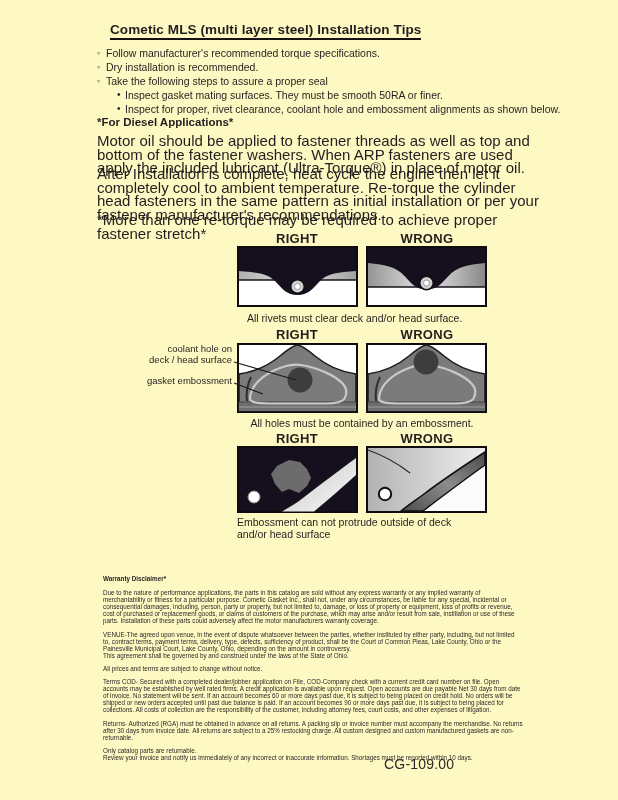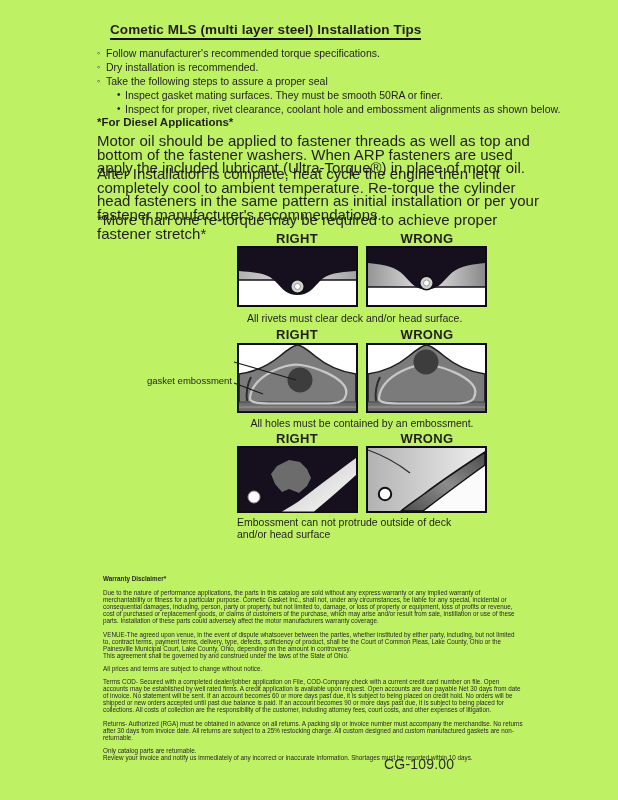--- a/index.html
+++ b/index.html
@@ -1,17 +1,17 @@
 <!DOCTYPE html>
 <html><head>
 <meta charset="utf-8">
 <style>
   html,body{margin:0;padding:0;background:#ffffff;}
   .page{
-    position:relative;width:618px;height:800px;background:#bef264;overflow:hidden;
+    position:relative;width:618px;height:800px;background:#fef9c3;overflow:hidden;
     font-family:"Liberation Sans",sans-serif;color:#221e1f;
   }
   .abs{position:absolute;}
   .title{
     left:110px;top:22px;font-size:13.5px;font-weight:bold;
     border-bottom:2px solid #161214;padding-bottom:1px;letter-spacing:.1px;
   }
   .tips{left:97px;top:46px;font-size:10.5px;line-height:14px;width:500px;}
   .tip-row{display:flex;}
   .tip-row .m{width:9px;flex:0 0 9px;text-align:left;}
@@ -108,20 +108,22 @@
       <circle cx="60.5" cy="37" r="6.8" fill="#d2d2d2" stroke="#0f0f0f" stroke-width="1.6"></circle>
       <circle cx="60.5" cy="37" r="3" fill="#ffffff" stroke="#8a8a8a" stroke-width="0.8"></circle>
     </svg>
   </div>
 
   <div class="abs caption" style="left:247px;top:312px;">All rivets must clear deck and/or head surface.</div>
 
   <div class="abs rw-label" style="left:262px;top:327px;">RIGHT</div>
   <div class="abs rw-label" style="left:392px;top:327px;">WRONG</div>
 
+  <div class="abs ann pre" style="left:90px;top:344px;">coolant hole on
+deck / head surface</div>
   <div class="abs ann pre" style="left:90px;top:376px;">gasket embossment</div>
 
   <div class="abs dbox" style="left:237px;top:343px;height:70px;">
     <svg width="121" height="70" viewBox="0 0 121 70">
       <rect x="1" y="1" width="119" height="68" fill="#ffffff" stroke="#0e0c0d" stroke-width="2"></rect>
       <path fill="#7b7b7b" stroke="#1c1c1c" stroke-width="1.6" d="M2,68 L2,31 C16,29 31,23 43,13 C52,5.5 57,2 60.5,2 C64,2 69,5.5 78,13 C90,23 105,29 119,31 L119,68 Z"></path>
       <rect x="2" y="59" width="117" height="9" fill="#6e6e6e"></rect>
       <line x1="2" y1="59" x2="119" y2="59" stroke="#454545" stroke-width="1"></line>
       <line x1="2" y1="64" x2="119" y2="64" stroke="#9d9d9d" stroke-width="1"></line>
       <path d="M14,34 C10,42 9,50 10,58" stroke="#2e2e2e" stroke-width="2" fill="none"></path>

